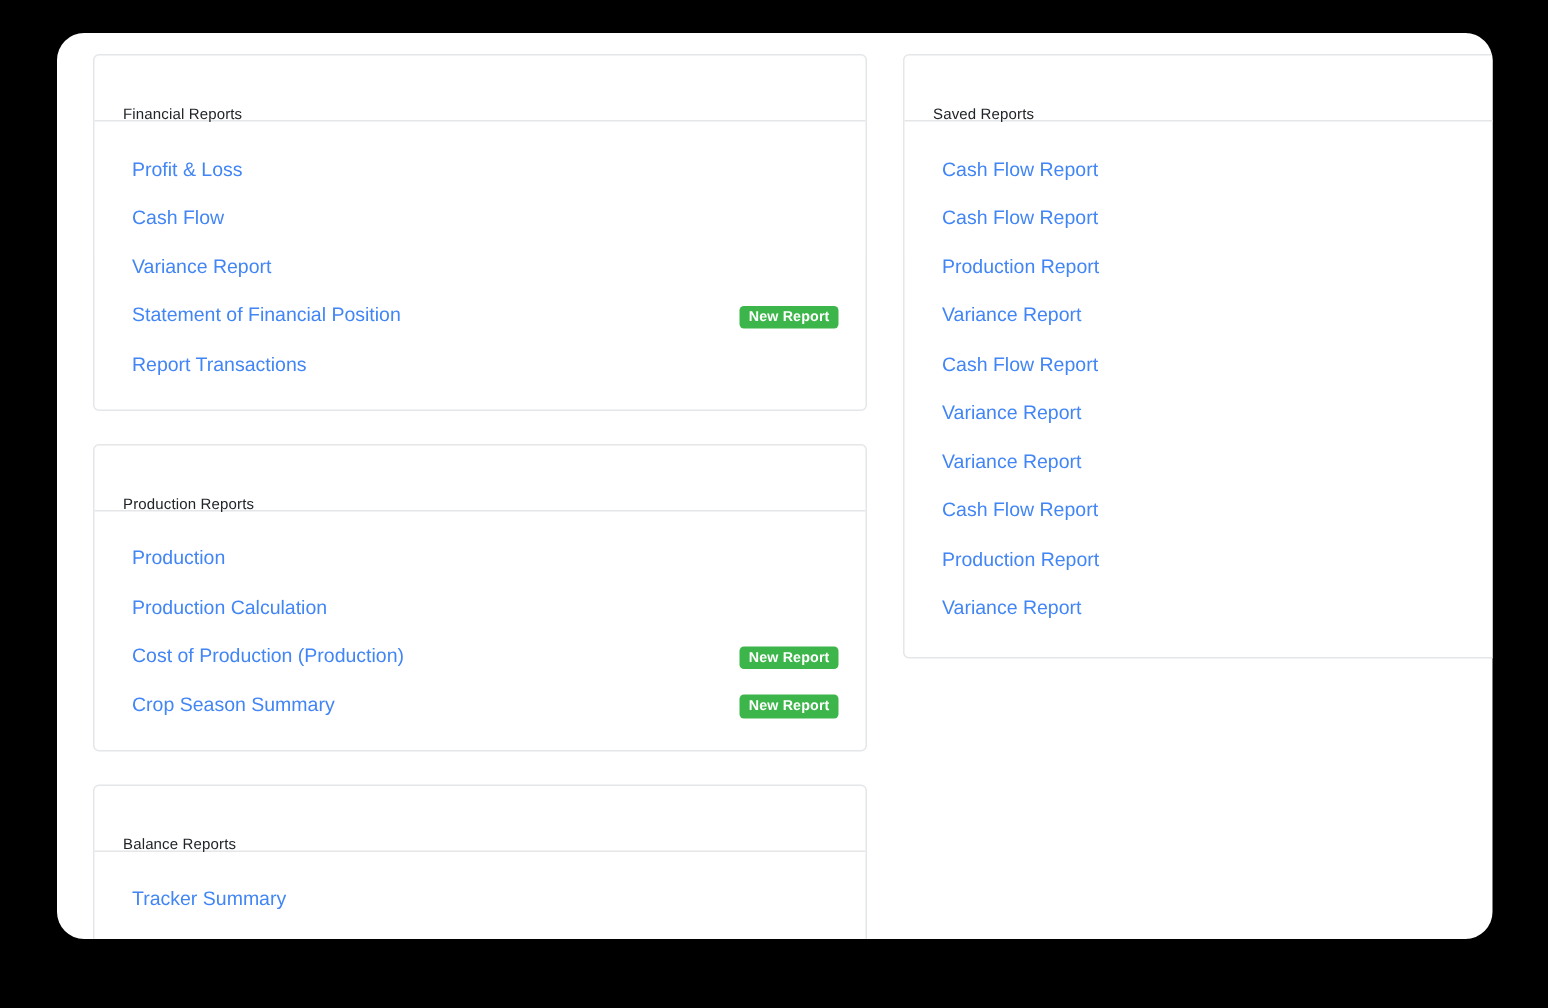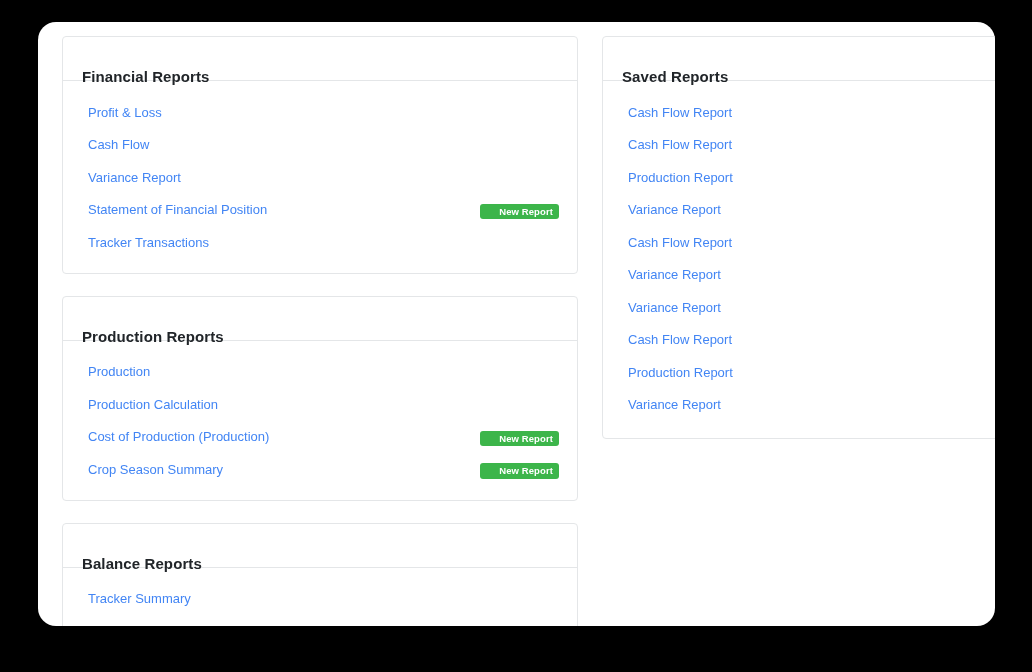--- a/index.html
+++ b/index.html
@@ -60,23 +60,23 @@
   .card-header {
     height: 44px;
     border-bottom: 1px solid #e4e6e8;
     display: flex;
     align-items: center;
     justify-content: space-between;
     padding: 0 18px 0 19px;
     box-sizing: border-box;
   }
   .card-title {
-    font-size: 15px;
+    font-size: 10px;
     color: #212529;
-    font-weight: bold;
+    font-weight: normal;
     letter-spacing: 0.1px;
     white-space: nowrap;
     margin-top: 36px;
   }
 
   .card-body {
     padding: 15px 18px 14px 25px;
   }
 
   
@@ -94,21 +94,21 @@
     line-height: 1;
   }
 
   .badge-new {
     display: inline-block;
     background: #3cb54a;
     color: #ffffff;
     font-size: 9.5px;
     font-weight: bold;
     letter-spacing: 0.1px;
-    padding: 3px 6px 3px 19px;
+    padding: 3px 6px 3px 6px;
     border-radius: 3px;
     line-height: 1;
     white-space: nowrap;
   }
   .badge-slot { min-width: 1px; }
 
   
   .saved-body { padding: 15px 18px 17px 25px; }
 </style>
 </head>
@@ -133,21 +133,21 @@
             </div>
             <div class="report-row">
               <a class="report-link">Variance Report</a>
               <div class="badge-slot"></div>
             </div>
             <div class="report-row">
               <a class="report-link">Statement of Financial Position</a>
               <div class="badge-slot"><span class="badge-new">New Report</span></div>
             </div>
             <div class="report-row">
-              <a class="report-link">Tracker Transactions</a>
+              <a class="report-link">Report Transactions</a>
               <div class="badge-slot"></div>
             </div>
           </div>
         </div>
         <div class="card">
           <div class="card-header">
             <div class="card-title">Production Reports</div>
           </div>
           <div class="card-body">
             <div class="report-row">

